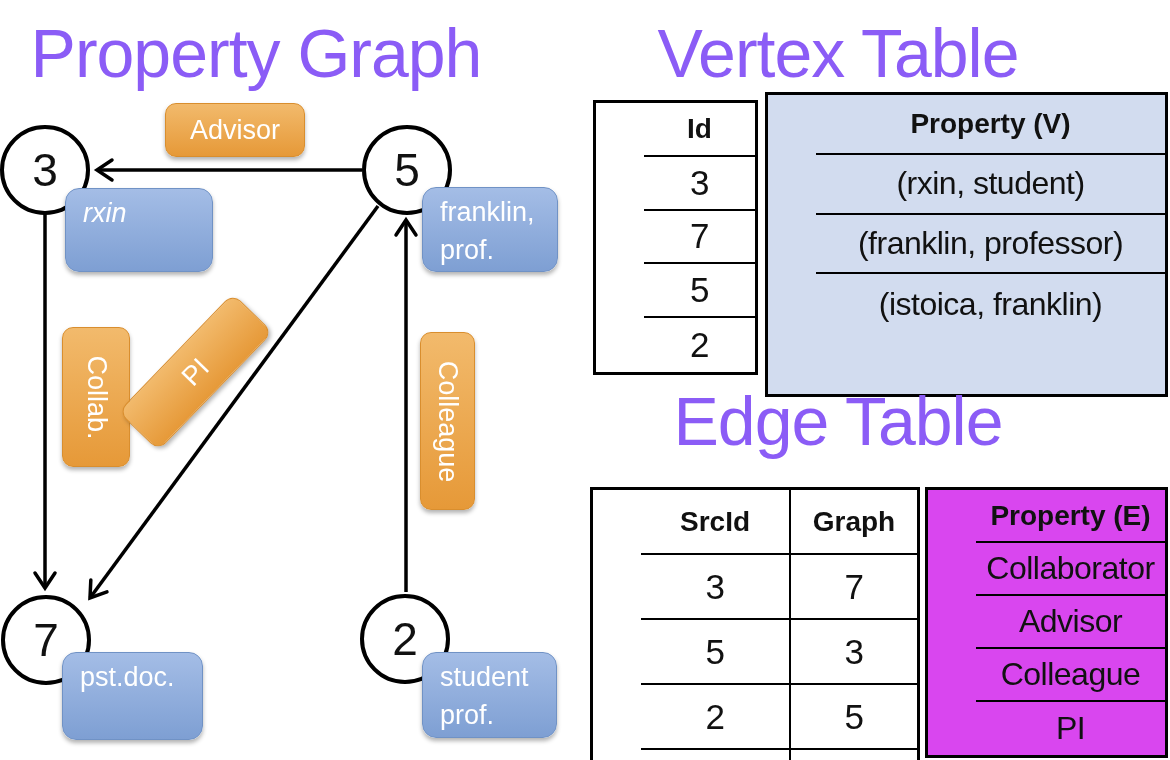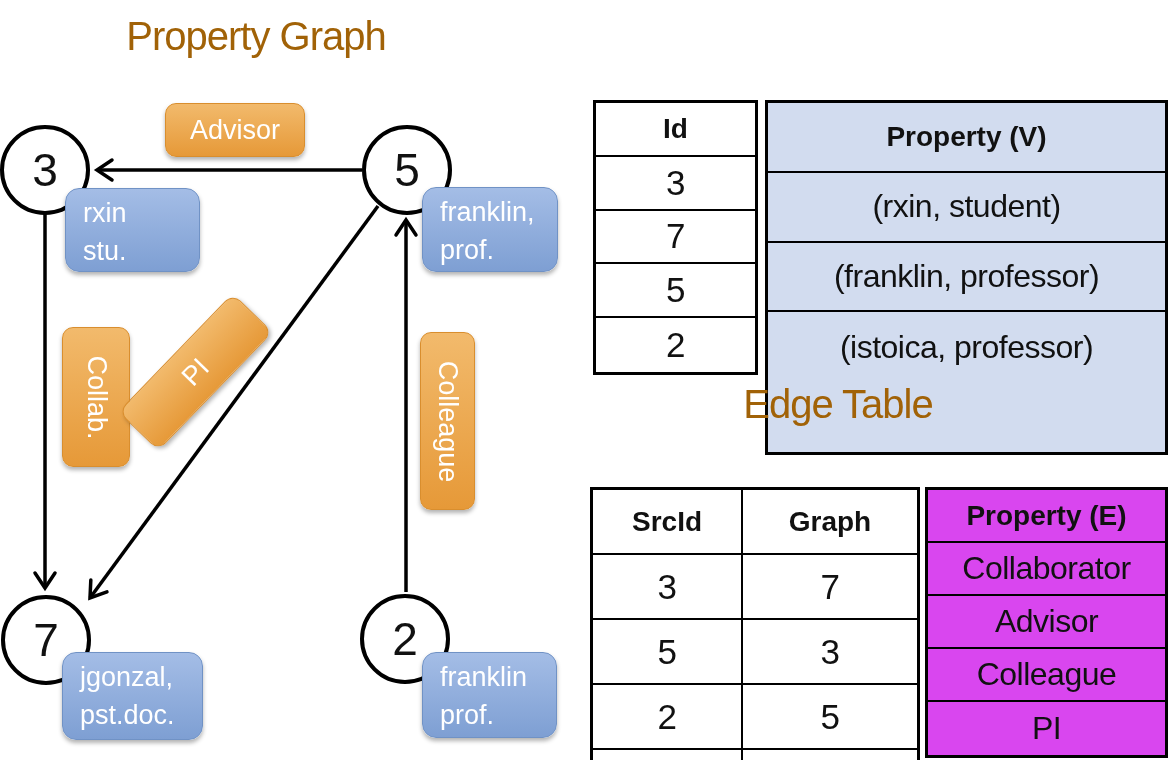--- a/index.html
+++ b/index.html
@@ -1,22 +1,22 @@
 <!DOCTYPE html>
 <html><head>
 <meta charset="utf-8">
 <style>
   html,body{margin:0;padding:0;background:#fff;}
   .stage{
     position:relative;width:1170px;height:760px;background:#ffffff;overflow:hidden;
     font-family:"Liberation Sans", sans-serif;color:#111;
   }
   .title{
-    position:absolute;text-align:center;font-size:40px;font-weight:300;
-    letter-spacing:-1px;color:#a16207;white-space:nowrap;
+    position:absolute;text-align:center;font-size:68px;font-weight:300;
+    letter-spacing:-1px;color:#8b5cf6;white-space:nowrap;
   }
   
   .node{
     position:absolute;width:90px;height:90px;box-sizing:border-box;
     border:4px solid #000;border-radius:50%;background:#fff;
     display:flex;align-items:center;justify-content:center;
     font-size:46px;font-weight:300;z-index:2;
   }
   
   .vlabel{
@@ -36,21 +36,21 @@
     color:#fff;font-size:27px;
     display:flex;align-items:center;justify-content:center;
   }
   .elabel.rot90 span{transform:rotate(90deg);white-space:nowrap;}
   .elabel span{white-space:nowrap;}
   
   .edges{position:absolute;left:0;top:0;z-index:1;}
   
   .tbl{
     position:absolute;display:grid;box-sizing:border-box;
-    border:3px solid #000;background:#fff;
+    border:3px solid #000;background:#fff;padding-left:48px;
   }
   .cell{
     display:flex;align-items:center;justify-content:center;
     box-sizing:border-box;border-bottom:2px solid #000;
     font-size:32px;letter-spacing:-0.5px;
   }
   .cell.last{border-bottom:none;}
   .cell.rb{border-right:2px solid #000;}
   .cell.th{font-weight:bold;font-size:28px;letter-spacing:0;}
   .cell.num{font-size:35px;font-weight:300;}
@@ -82,64 +82,63 @@
   <div class="node" style="left:362px;top:125px;">
     <span>5</span>
   </div>
   <div class="node" style="left:1px;top:595px;">
     <span>7</span>
   </div>
   <div class="node" style="left:360px;top:594px;">
     <span>2</span>
   </div>
 
-  <div class="vlabel" style="left:65px;top:188px;width:135px;height:84px;">
+  <div class="vlabel" style="left:65px;top:188px;width:148px;height:84px;font-style:italic;">
     <div>rxin</div>
-    <div>stu.</div>
   </div>
   <div class="vlabel" style="left:422px;top:187px;width:136px;height:85px;">
     <div>franklin,</div>
     <div>prof.</div>
   </div>
   <div class="vlabel" style="left:62px;top:652px;width:141px;height:88px;">
-    <div>jgonzal,</div>
     <div>pst.doc.</div>
   </div>
   <div class="vlabel" style="left:422px;top:652px;width:135px;height:86px;">
-    <div>franklin</div>
+    <div>student</div>
     <div>prof.</div>
   </div>
 
   <div class="elabel" style="left:165px;top:103px;width:140px;height:54px;">
     <span>Advisor</span>
   </div>
   <div class="elabel rot90" style="left:62px;top:327px;width:68px;height:140px;">
     <span>Collab.</span>
   </div>
   <div class="elabel" style="left:113px;top:344px;width:165px;height:56px;transform:rotate(-46deg);">
     <span>PI</span>
   </div>
   <div class="elabel rot90" style="left:420px;top:332px;width:55px;height:178px;">
     <span>Colleague</span>
   </div>
 
+  <div class="title" style="left:593px;top:14px;width:490px;">Vertex Table</div>
 
   <div class="tbl" style="left:593px;top:100px;width:165px;height:275px;grid-template-rows:repeat(5,1fr);">
     <div class="cell th">Id</div>
     <div class="cell num">3</div>
     <div class="cell num">7</div>
     <div class="cell num">5</div>
     <div class="cell num last">2</div>
   </div>
 
-  <div class="tbl bluefill" style="left:765px;top:100px;width:403px;height:355px;grid-template-rows:repeat(5,1fr);">
+  <div class="tbl bluefill" style="left:765px;top:92px;width:403px;height:305px;grid-template-rows:repeat(5,1fr);">
     <div class="cell th bluefill">Property (V)</div>
     <div class="cell bluefill">(rxin, student)</div>
     <div class="cell bluefill">(franklin, professor)</div>
-    <div class="cell bluefill last">(istoica, professor)</div>
+    <div class="cell bluefill last">(istoica, franklin)</div>
   </div>
 
   <div class="title" style="left:593px;top:382px;width:490px;">Edge Table</div>
 
   <div class="tbl" style="left:590px;top:487px;width:330px;height:331px;grid-template-columns:150px 1fr;grid-template-rows:repeat(5,1fr);">
     <div class="cell th rb">SrcId</div>
     <div class="cell th">Graph</div>
     <div class="cell num rb">3</div>
     <div class="cell num">7</div>
     <div class="cell num rb">5</div>

